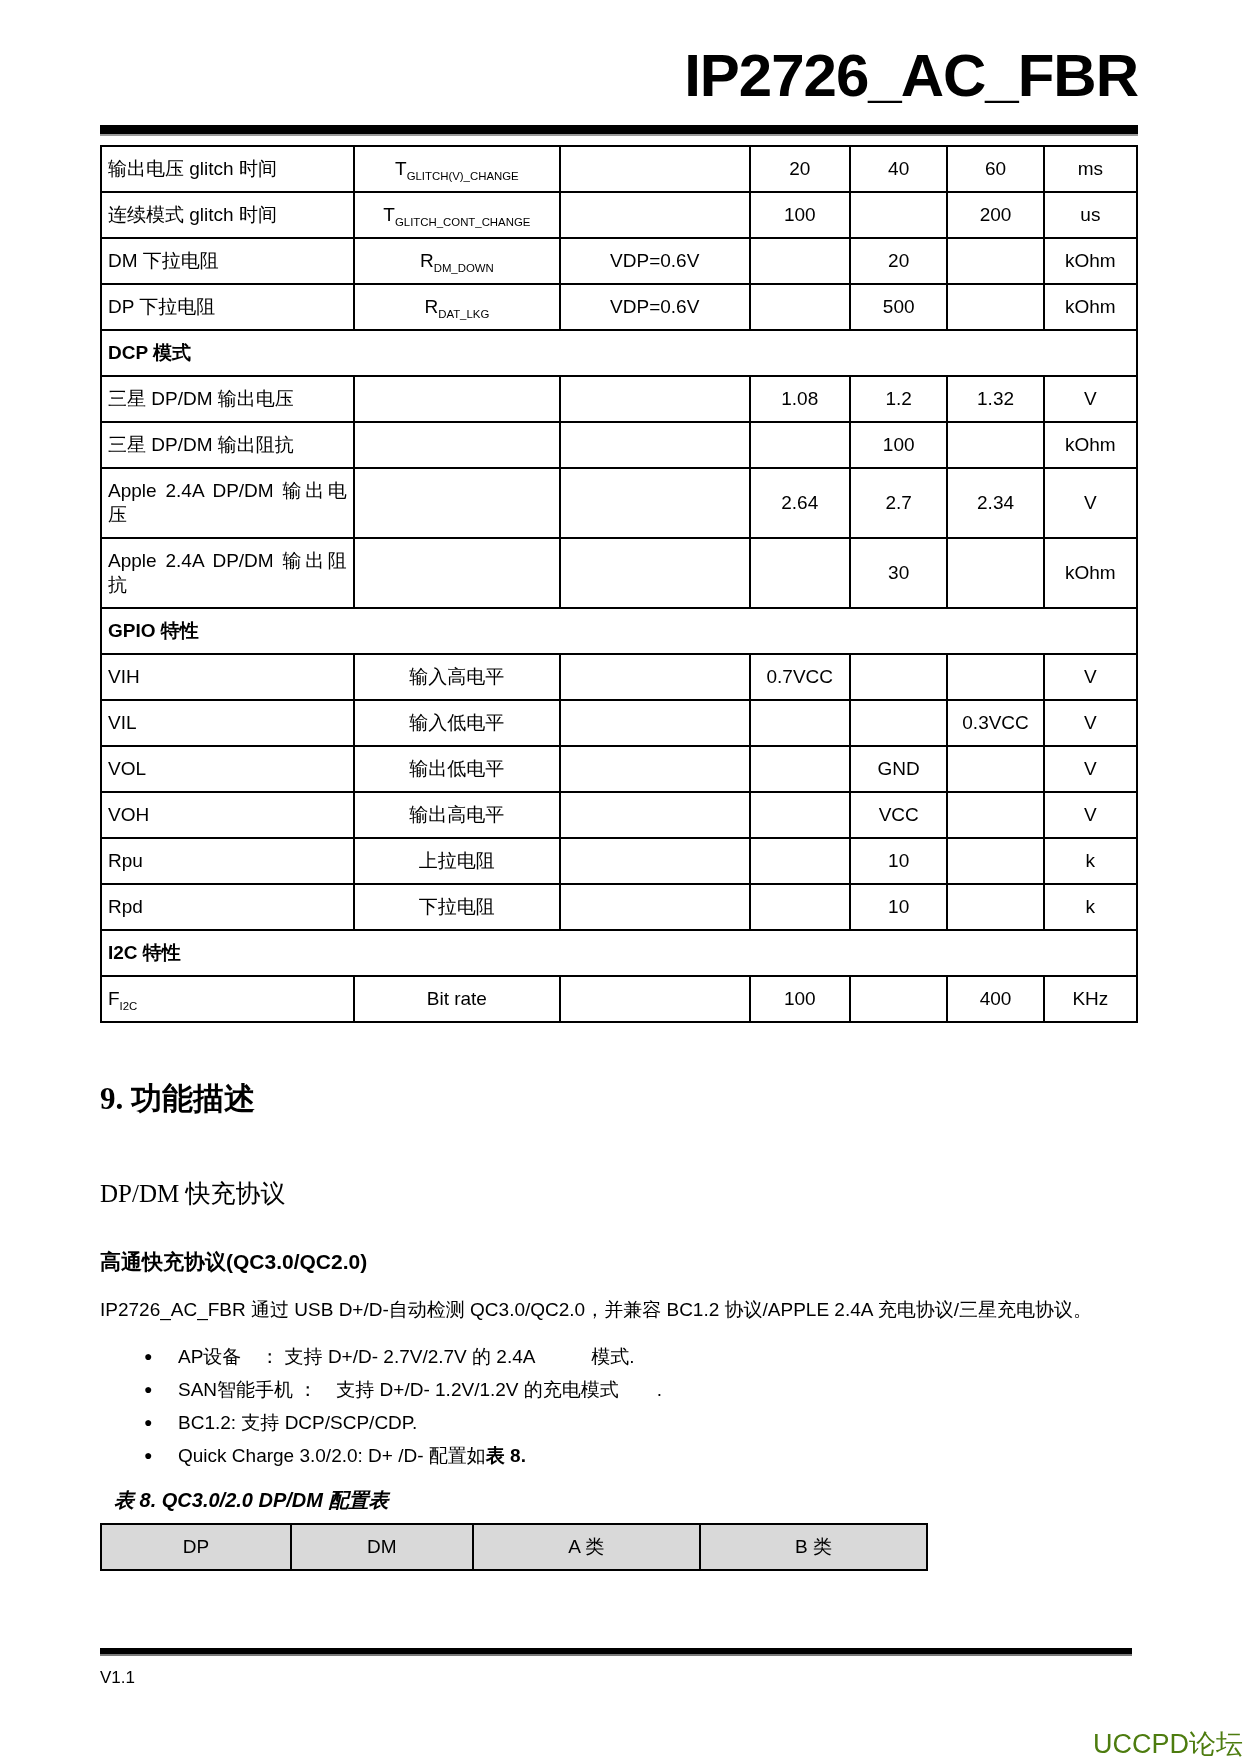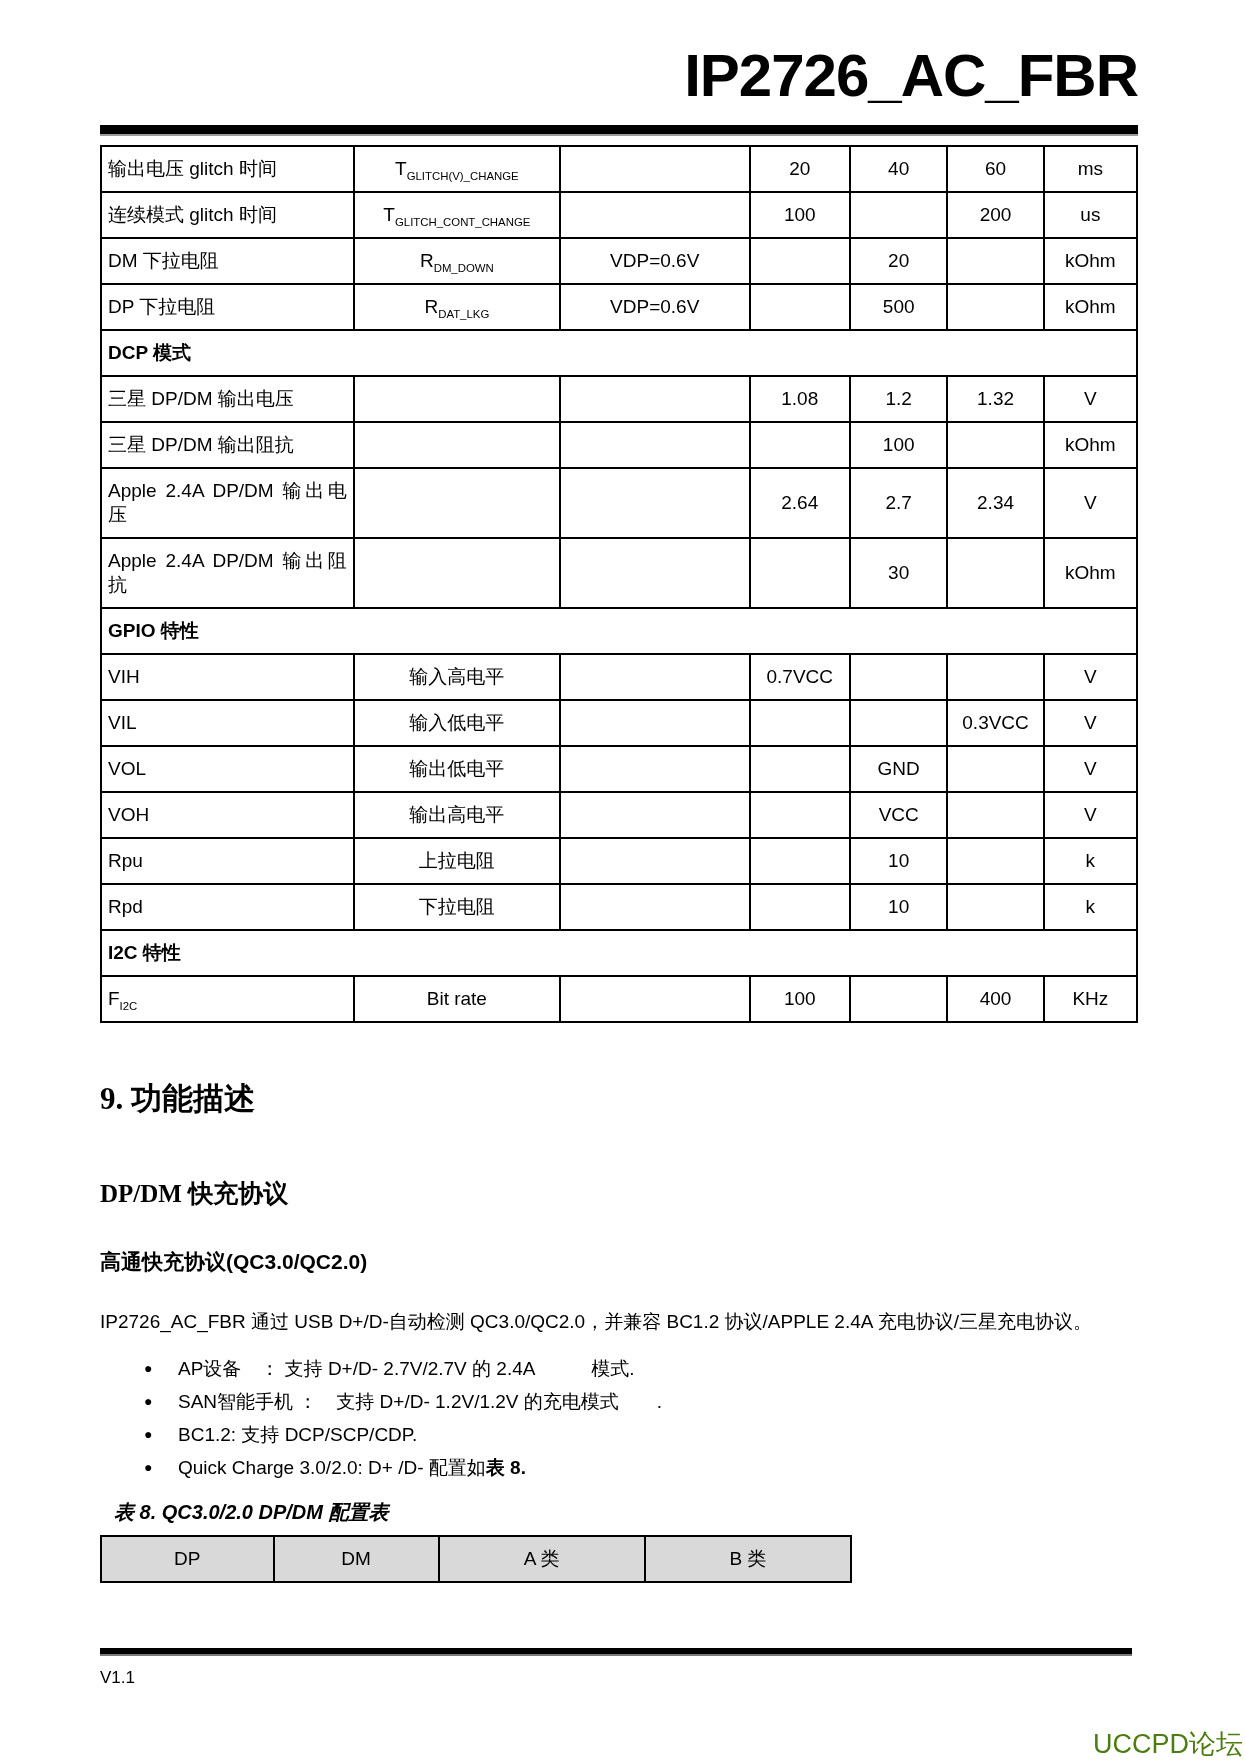--- a/index.html
+++ b/index.html
@@ -19,31 +19,31 @@
                 padding:10px 6px;line-height:24px;word-wrap:break-word;}
   td.c-param{text-align:left;padding-left:10px;padding-right:14px;text-align:justify;}
   td.c-sym,td.c-val{text-align:center;}
   td.section-cell{font-weight:bold;text-align:left;padding-left:10px;}
   sub{font-size:0.6em;line-height:0;margin-top:18px;}
 
   
   h2.sec-heading{font-family:"Liberation Serif","DejaVu Serif",serif;font-size:31px;
                  font-weight:bold;margin:56px 0 12px 0;line-height:39px;}
   h3.sub-heading{font-family:"Liberation Serif","DejaVu Serif",serif;font-size:25px;
-                 font-weight:bold;margin:60px 0 0 0;line-height:31px;}
+                 font-weight:normal;margin:60px 0 0 0;line-height:31px;}
   h4.subsub-heading{font-size:21px;font-weight:bold;margin:40px 0 0 0;line-height:26px;}
-  p.body-text{font-size:19px;line-height:33px;margin:30px 0 0 0;text-align:justify;}
+  p.body-text{font-size:19px;line-height:33px;margin:18px 0 0 0;text-align:justify;}
 
   ul.bullets{list-style:none;margin:14px 0 0 0;padding:0;}
   ul.bullets li{position:relative;padding-left:78px;font-size:19px;line-height:33px;}
   ul.bullets .dot{position:absolute;left:44px;top:0;font-size:14px;line-height:33px;}
   .b{font-weight:bold;}
 
   p.tbl-caption{font-size:20px;font-weight:bold;margin:16px 0 0 14px;line-height:25px;font-style:italic;}
-  table.qc{border-collapse:collapse;margin-top:10px;width:752px;table-layout:fixed;}
+  table.qc{border-collapse:collapse;margin-top:10px;width:828px;table-layout:fixed;}
   table.qc td{border:2px solid #000;background:#d9d9d9;text-align:center;
               font-size:19px;height:42px;vertical-align:middle;}
 
   
   .footer-rule{position:absolute;left:100px;width:1032px;top:1648px;height:6px;
                background:#000;border-bottom:2px solid #7a7a7a;}
   .version{position:absolute;left:100px;top:1668px;font-size:17px;}
   .watermark{position:absolute;right:2px;top:1726px;font-size:27px;white-space:nowrap;}
 </style>
 </head>

